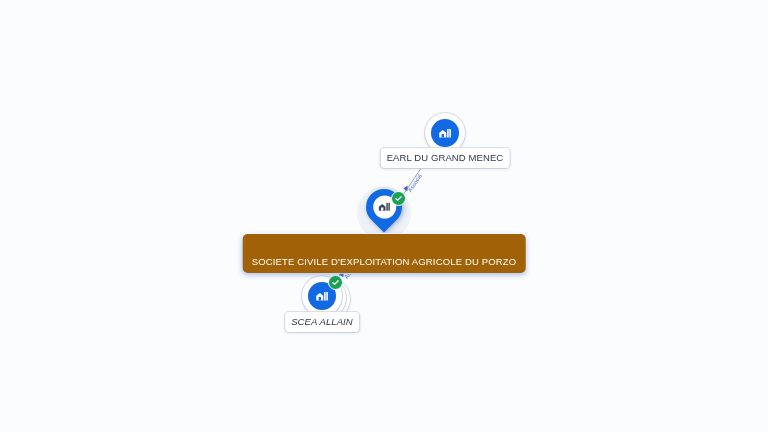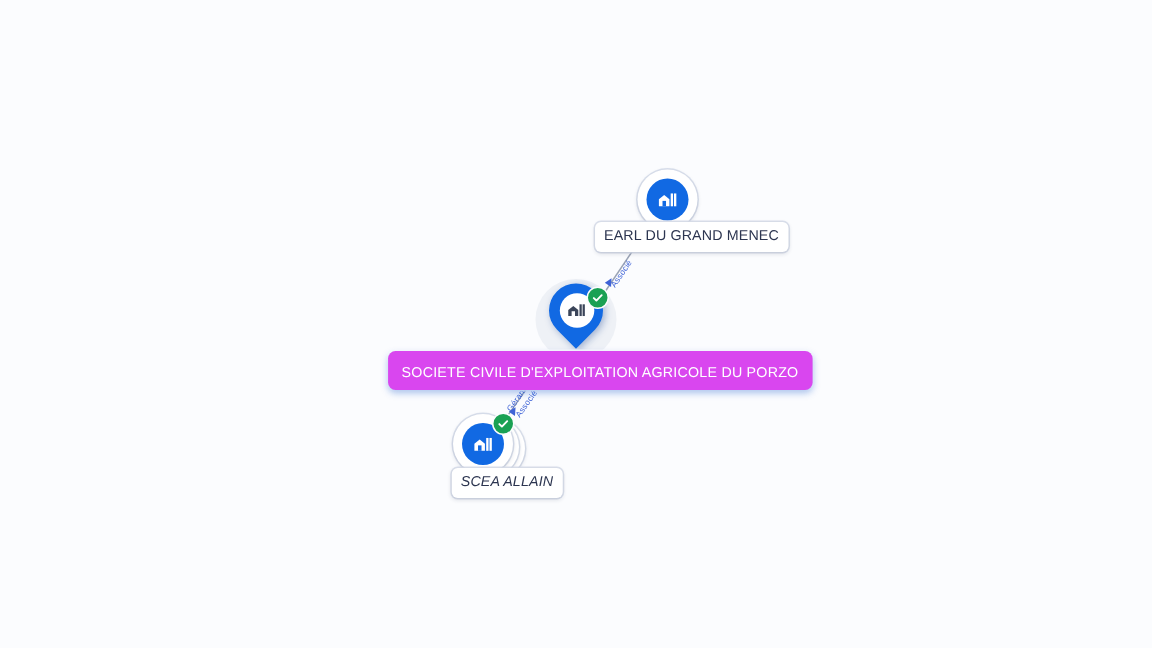--- a/index.html
+++ b/index.html
@@ -141,28 +141,27 @@
     transform: translateX(-50%);
     white-space: nowrap;
     font-size: 9.5px;
     line-height: 13px;
     letter-spacing: .1px;
     padding: 3px 6px 4px;
     border-radius: 4px;
     background: #ffffff;
     color: #2c3550;
     box-shadow: 0 1px 3px rgba(30,45,80,.14), 0 0 0 1px rgba(218,224,236,.9);
-    margin-left: 16px;
   }
   .node-label.primary {
-    background: #d946ef;
+    background: #a16207;
     color: #ffffff;
     font-size: 9.5px;
     letter-spacing: .15px;
-    padding: 8px 9px 5px;
+    padding: 21px 9px 5px;
     border-radius: 5px;
     box-shadow: 0 2px 5px rgba(11,80,200,.35), 0 0 0 1px rgba(255,255,255,.9);
     z-index: 8;
   }
 
   
   .edge-label {
     position: absolute;
     font-size: 5.6px;
     line-height: 6.4px;

